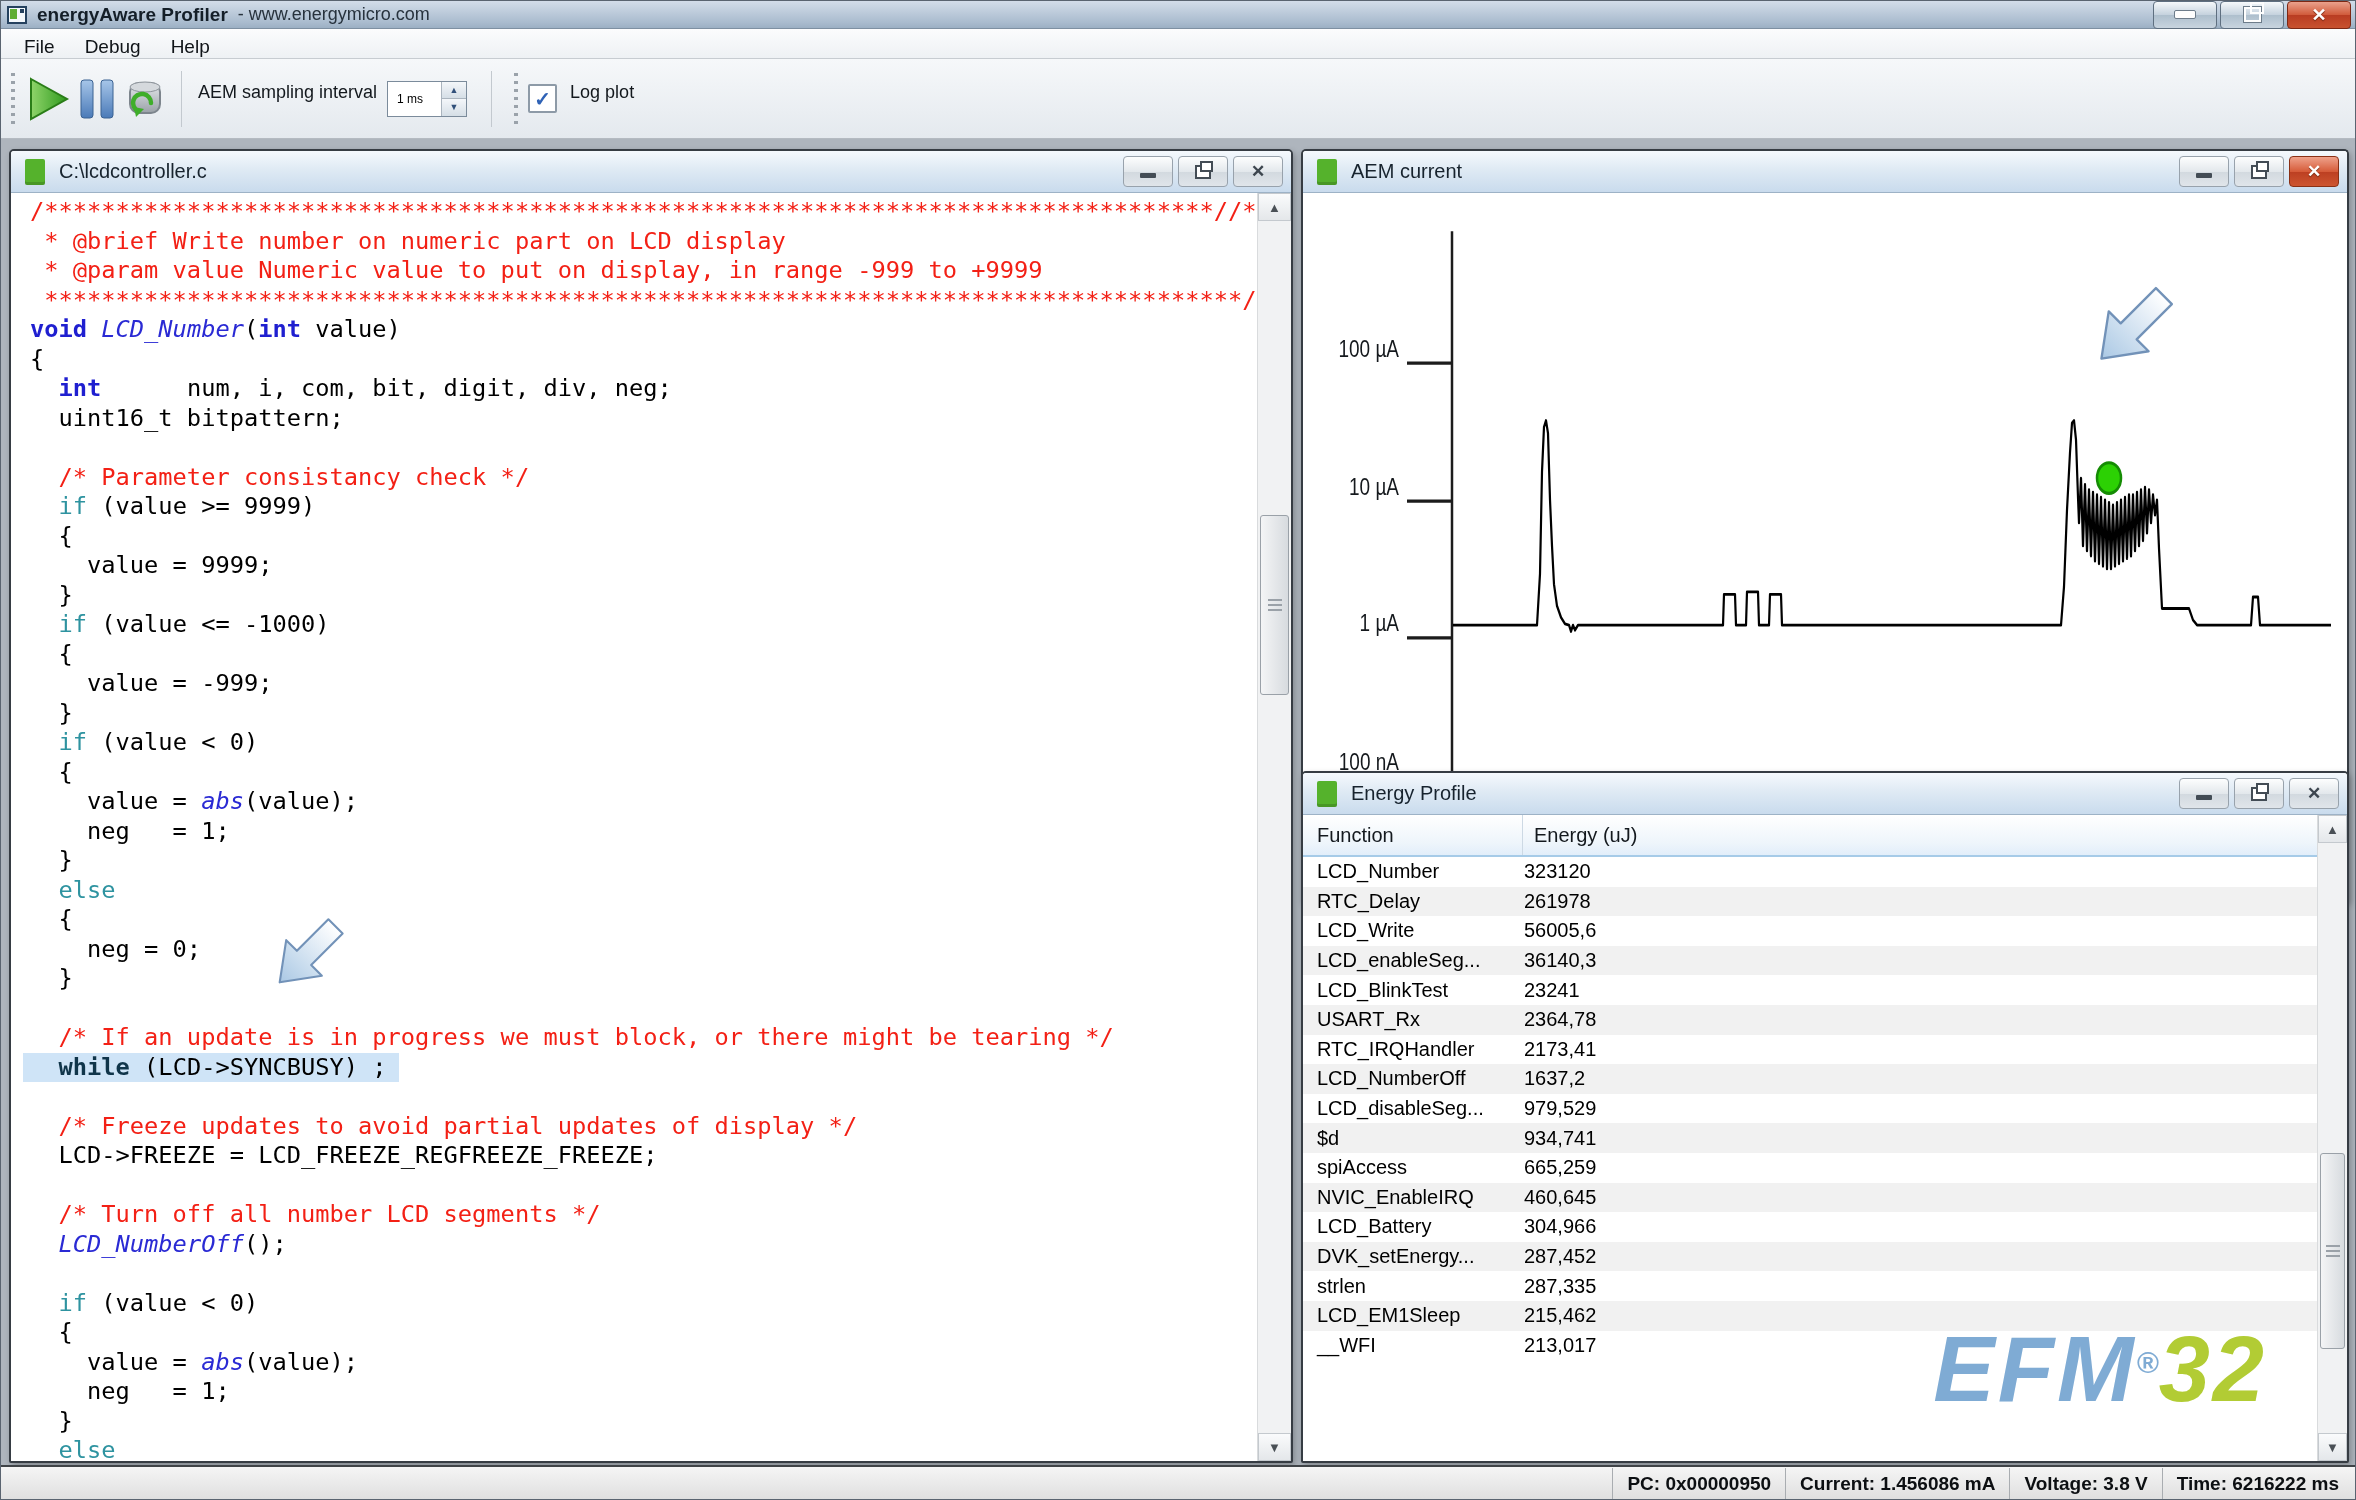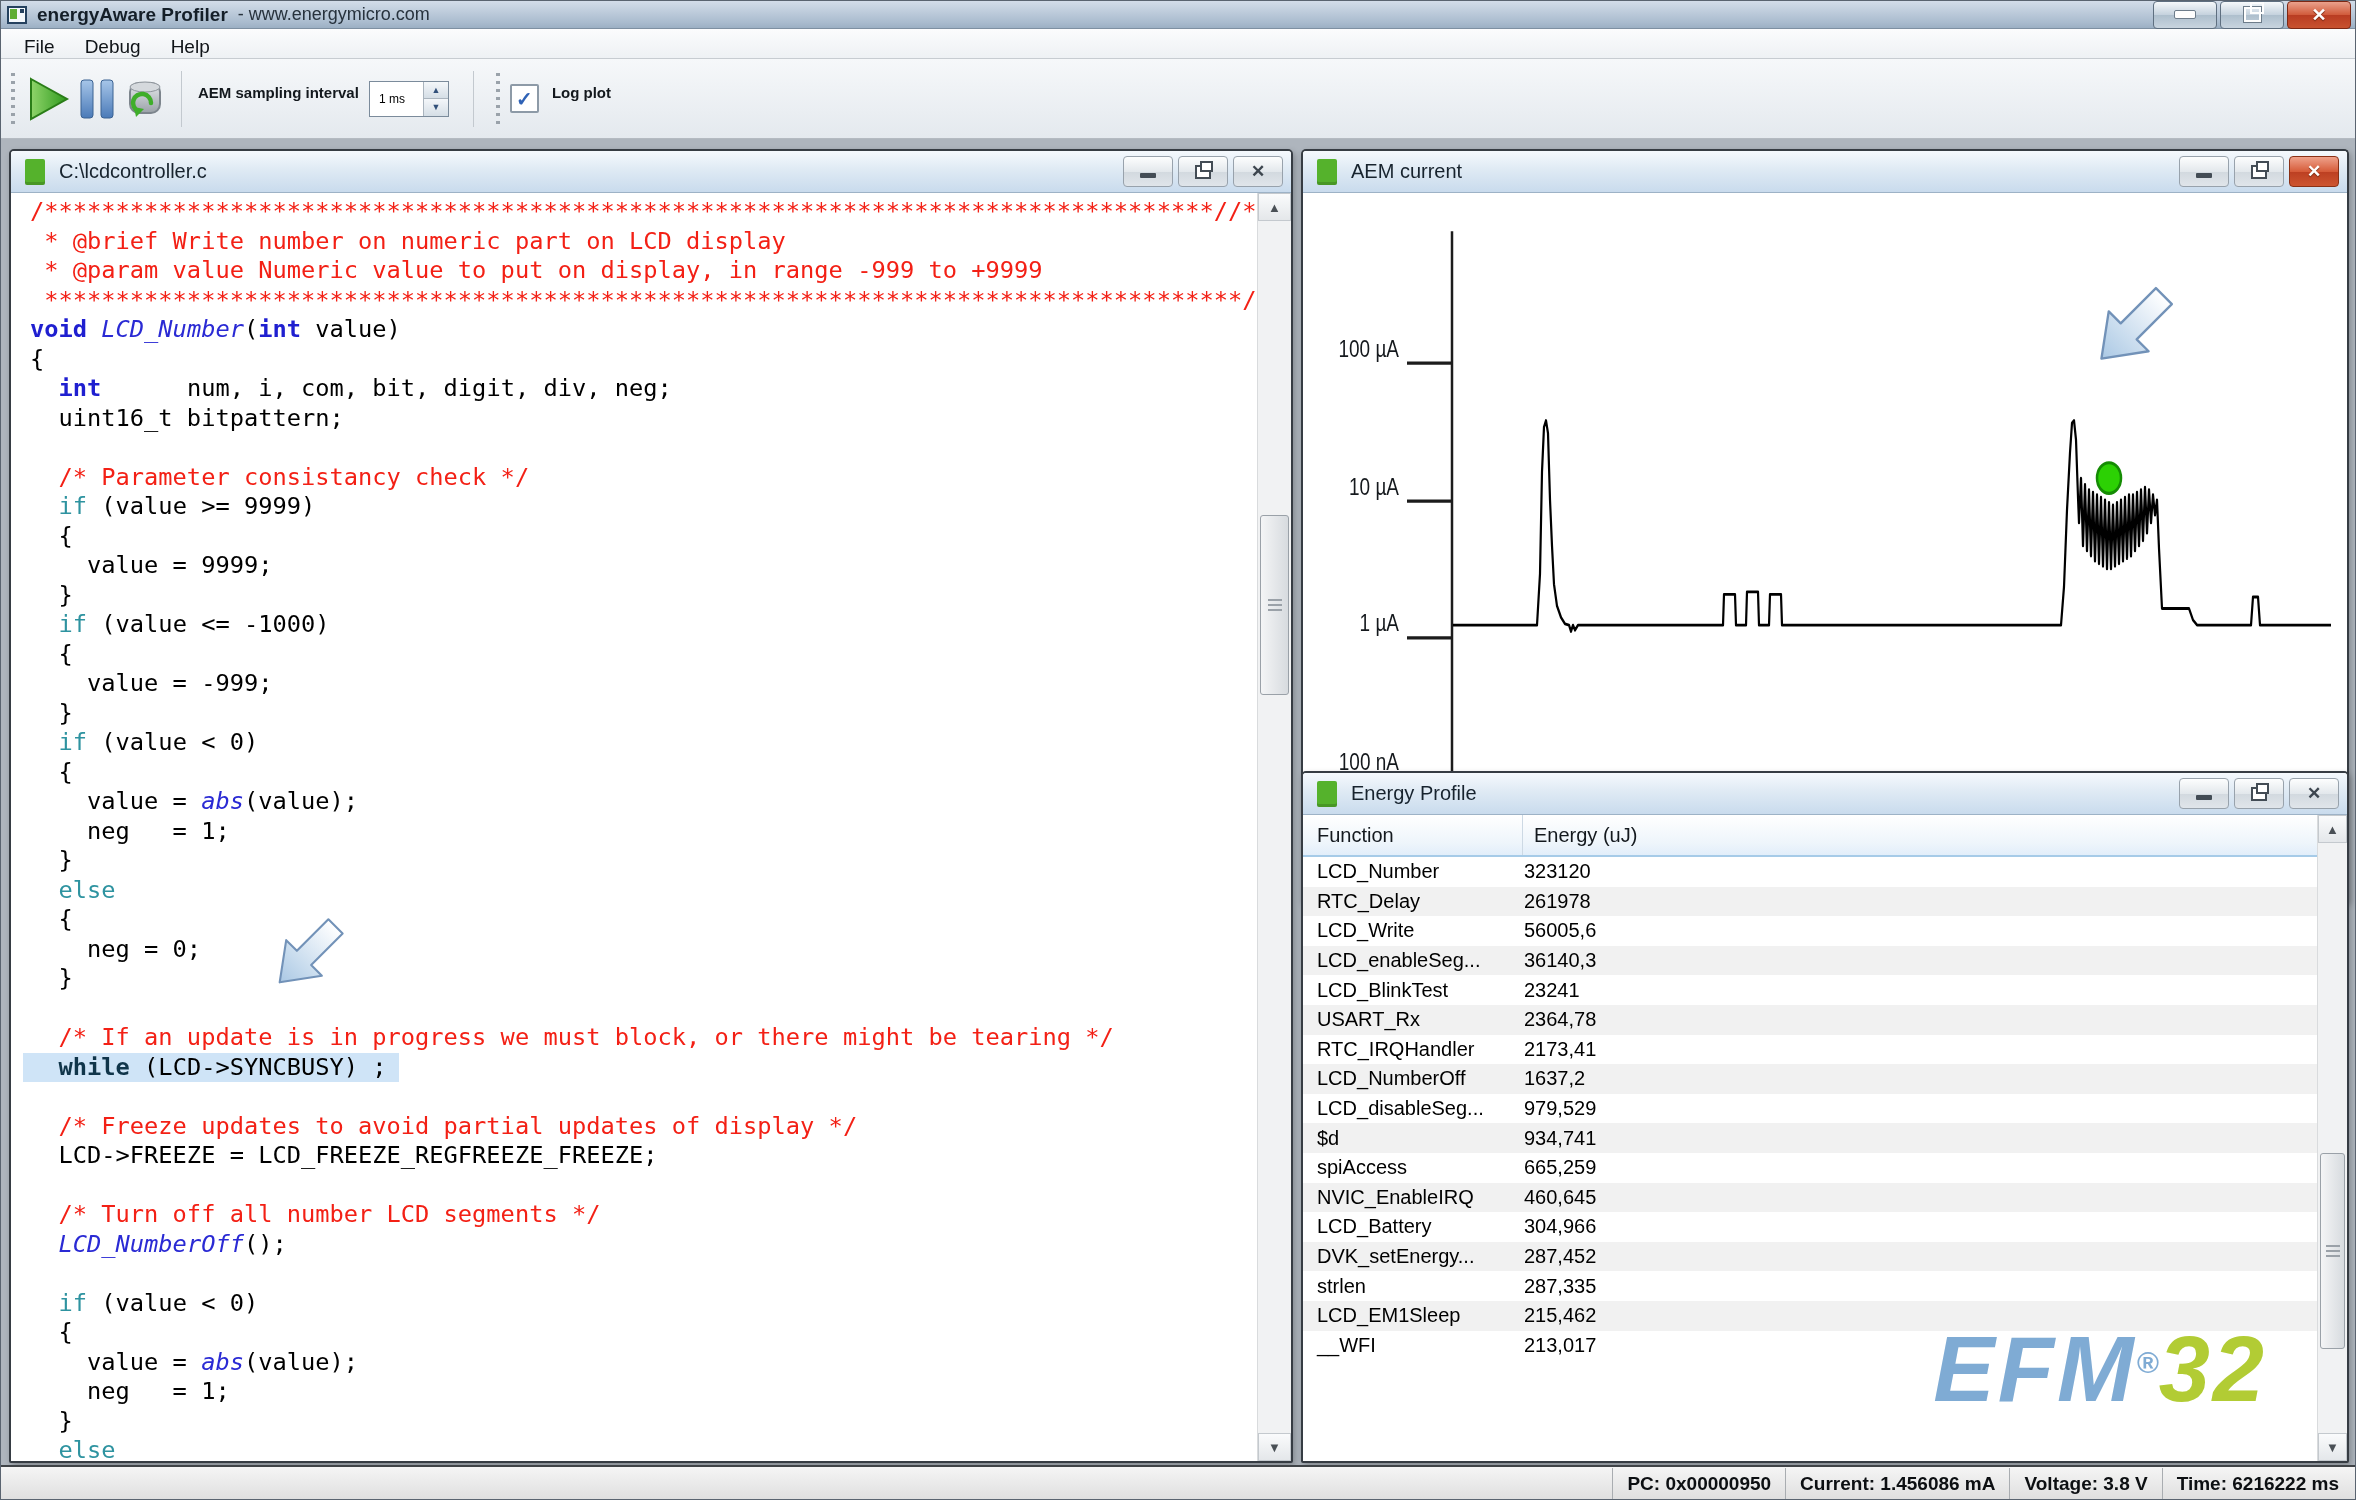--- a/index.html
+++ b/index.html
@@ -19,21 +19,21 @@
   .glyph-restore::before{content:"";position:absolute;left:4px;top:-7px;width:10px;height:8px;border:2px solid #fdfdfd;}
   .glyph-x{color:#fff;font-size:18px;font-weight:bold;line-height:1;text-shadow:0 1px 1px #701f08;}
   
   .menubar{position:absolute;left:0;top:28px;width:2356px;height:30px;background:linear-gradient(#fbfcfd,#eef1f4);border-bottom:1px solid #c7ccd1;display:flex;align-items:flex-end;padding-left:8px;box-sizing:border-box;}
   .menu-item{font-size:19px;color:#101418;padding:0 15px;cursor:default;}
   
   .toolbar{position:absolute;left:0;top:58px;width:2356px;height:80px;background:linear-gradient(#f6f8fa,#e4e9ee);border-bottom:1px solid #b4bac1;display:flex;align-items:center;box-sizing:border-box;}
   .grip{width:4px;height:52px;margin:0 10px 0 10px;background:repeating-linear-gradient(#9aa2aa 0 3px,transparent 3px 8px);}
   .vsep{width:1px;height:56px;background:#c3c9cf;margin:0 12px;}
   .tb-btn{width:48px;height:48px;display:flex;align-items:center;justify-content:center;border-radius:4px;}
-  .tb-label{font-size:15px;color:#13181d;margin:0 10px 12px 4px;font-weight:bold;}
+  .tb-label{font-size:18px;color:#13181d;margin:0 10px 12px 4px;}
   .spinbox{width:80px;height:36px;border:1px solid #7b8b9b;background:#fff;display:flex;align-items:center;box-sizing:border-box;}
   .spin-val{flex:1;font-size:12px;color:#000000;padding-left:9px;}
   .spin-btns{width:24px;height:34px;display:flex;flex-direction:column;border-left:1px solid #aab4be;}
   .spin-btn{flex:1;background:linear-gradient(#f4f7fa,#d5dee6);border-bottom:1px solid #aab4be;display:flex;align-items:center;justify-content:center;font-size:9px;color:#31507a;}
   .spin-btn:last-child{border-bottom:none;}
   .checkbox{width:25px;height:25px;background:#fff;border:2px solid #8d9aa7;border-radius:2px;display:flex;align-items:center;justify-content:center;font-size:20px;font-weight:bold;color:#2f62b6;margin-right:9px;}
   
   .win{position:absolute;background:#fff;border:2px solid #363c43;border-radius:5px 5px 2px 2px;box-sizing:border-box;box-shadow:2px 3px 6px rgba(0,0,0,.25);}
   .wtitle{height:42px;background:linear-gradient(#f5f9fd,#dfeaf4 45%,#c9dbed);border-bottom:1px solid #9db2c6;border-radius:3px 3px 0 0;display:flex;align-items:center;padding:0 8px;box-sizing:border-box;}
   .wicon{width:20px;height:26px;background:#55b22c;border-radius:2px;margin:0 14px 0 6px;box-shadow:inset 0 -3px 0 rgba(0,0,0,.15);}

